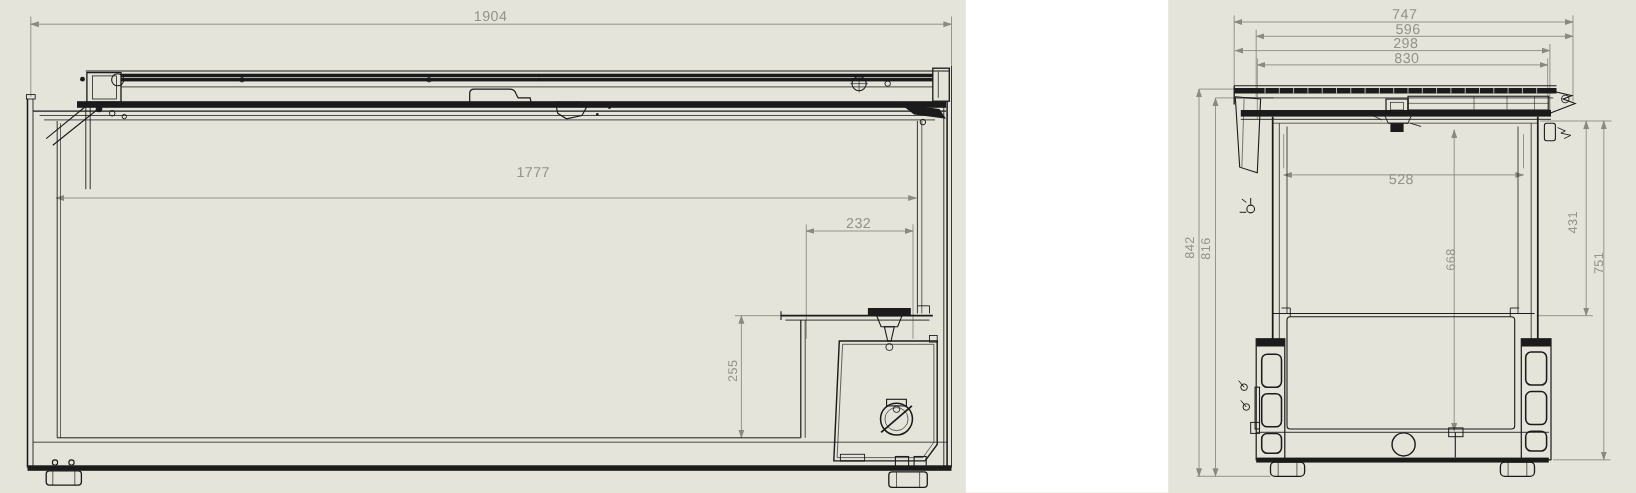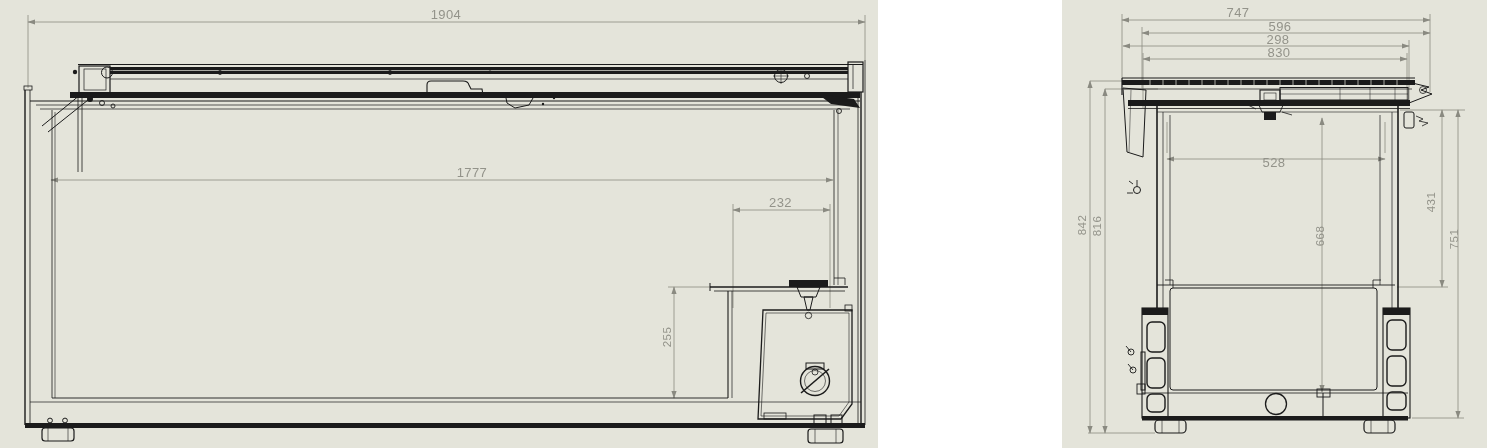--- a/index.html
+++ b/index.html
@@ -255,25 +255,25 @@
         <line x1="1179" y1="420" x2="1179" y2="433" stroke-width="0.6"></line>
         <rect x="1364" y="420" width="31" height="13" rx="4" stroke-width="1.2"></rect>
         <line x1="1371" y1="420" x2="1371" y2="433" stroke-width="0.6"></line>
         <line x1="1388" y1="420" x2="1388" y2="433" stroke-width="0.6"></line>
       </g>
     </g>
   </g>
 </svg>
 
 <div class="dim" style="left:418px;top:8px;">1904</div>
-<div class="dim" style="left:444px;top:166px;">1777</div>
+<div class="dim" style="left:444px;top:150px;text-align:right;">1777</div>
 <div class="dim" style="left:736px;top:196px;text-align:right;">232</div>
 <div class="vdim" style="left:647px;top:330px;">255</div>
 
-<div class="dim" style="left:1210px;top:6px;">747</div>
+<div class="dim" style="left:1249px;top:6px;">747</div>
 <div class="dim" style="left:1252px;top:20px;">596</div>
 <div class="dim" style="left:1250px;top:33px;">298</div>
 <div class="dim" style="left:1251px;top:46px;">830</div>
 <div class="vdim" style="left:1062px;top:218px;">842</div>
 <div class="vdim" style="left:1077px;top:219px;">816</div>
 <div class="dim" style="left:1246px;top:156px;">528</div>
 <div class="vdim" style="left:1300px;top:229px;">668</div>
 <div class="vdim" style="left:1411px;top:195px;">431</div>
 <div class="vdim" style="left:1434px;top:232px;">751</div>
 

